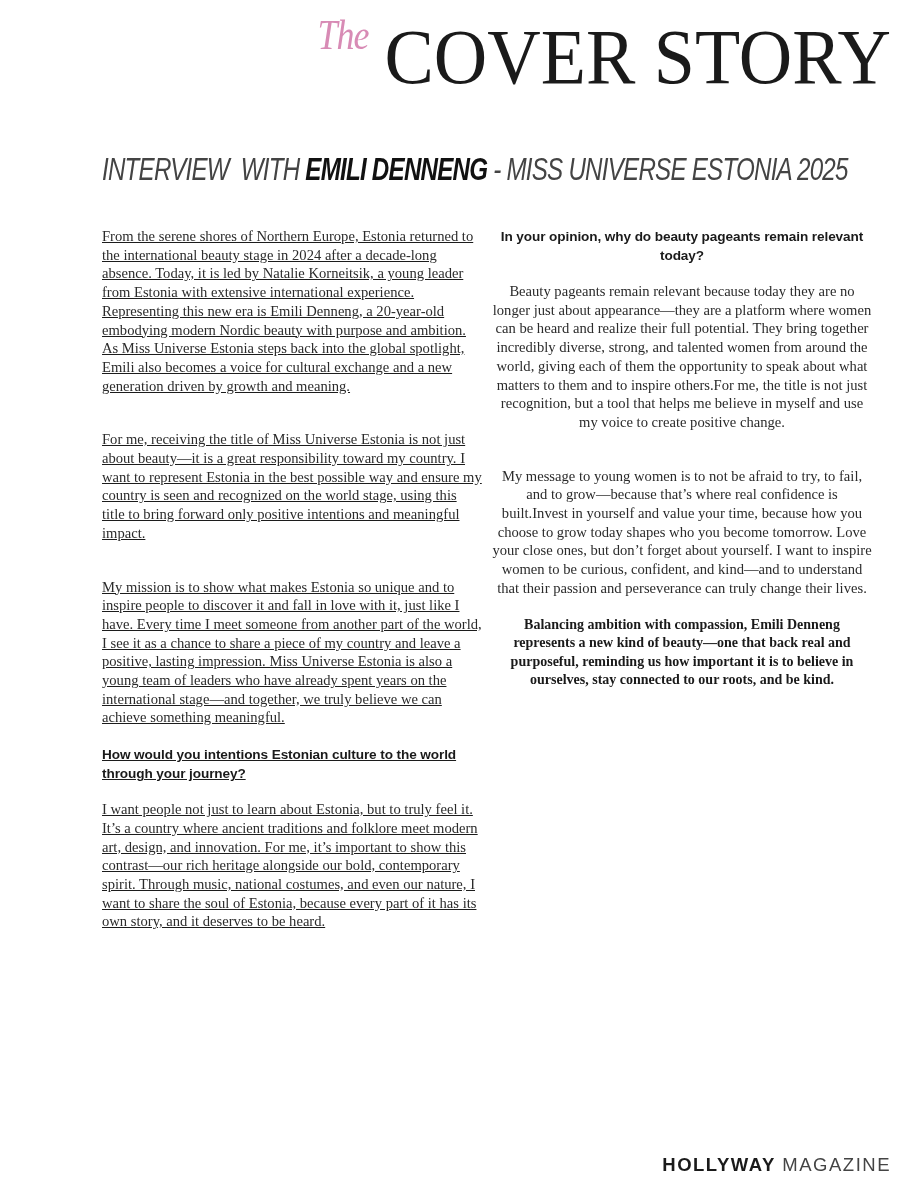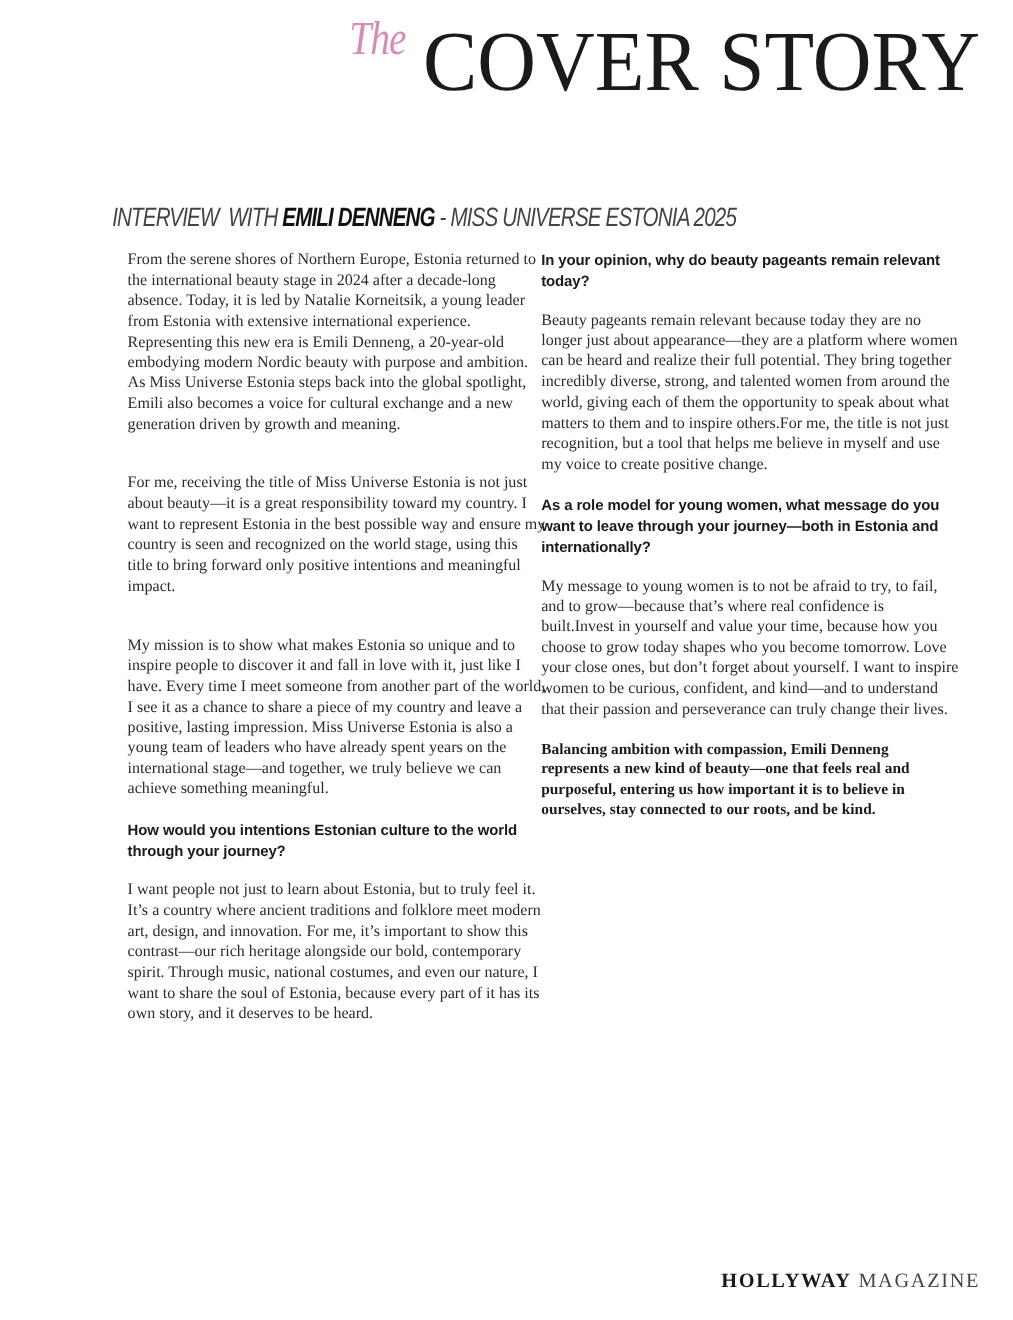--- a/index.html
+++ b/index.html
@@ -1,33 +1,33 @@
 <!DOCTYPE html>
 <html><head>
   <meta charset="utf-8">
   <style>
     html, body { margin: 0; padding: 0; background: #ffffff; }
     body { width: 921px; height: 1200px; position: relative; overflow: hidden; color: #1c1c1c; }
     .masthead { position: absolute; top: 14px; right: 30px; display: flex; align-items: flex-start; }
     .masthead .the { font-family: "Liberation Serif", serif; font-style: italic; color: #d88bb5; font-size: 36px; margin-right: 16px; margin-bottom: 18px; letter-spacing: -1px; transform: scaleY(1.2); display: inline-block; }
     .masthead .cover { font-family: "Liberation Serif", serif; font-size: 74px; line-height: 86px; color: #1a1a1a; letter-spacing: 0px; transform: scaleY(1.05); display: inline-block; }
-    .subhead { position: absolute; top: 148px; left: 102px; width: 760px; font-family: "Liberation Sans", sans-serif; font-size: 24px; line-height: 44px; color: #2a2a2a; white-space: nowrap; margin-top: 28px; }
+    .subhead { position: absolute; top: 148px; left: 102px; width: 760px; font-family: "Liberation Sans", sans-serif; font-size: 31px; line-height: 44px; color: #2a2a2a; white-space: nowrap; }
     .subhead span { display: inline-block; }
     .subhead-inner { display: inline-flex; transform: scaleX(0.78); transform-origin: left center; font-style: italic; }
     .subhead-inner .t { font-weight: 100; color: #444; letter-spacing: -1px; }
     .subhead-inner .b { font-weight: 900; color: #111; letter-spacing: -1px; }
     .col { position: absolute; top: 227px; width: 380px; }
-    .col.left { left: 116px; }
-    .col.right { left: 492px; }
+    .col.left { left: 102px; text-decoration: underline; }
+    .col.right { left: 492px; text-align: center; }
     .body-text { font-family: "Liberation Serif", serif; font-size: 14.6px; line-height: 18.7px; color: #2b2b2b; margin: 0; }
     .question { font-family: "Liberation Sans", sans-serif; font-weight: bold; font-size: 13.6px; line-height: 19px; color: #1a1a1a; margin: 0; letter-spacing: -0.1px; }
     .gap-q { height: 18px; }
     .gap-a { height: 17px; }
     .closing { font-family: "Liberation Serif", serif; font-weight: bold; font-size: 14px; line-height: 18.5px; color: #1a1a1a; margin: 0; }
-    .footer { position: absolute; bottom: 24px; right: 30px; font-family: Liberation Serif, serif; font-size: 18.5px; letter-spacing: 1.5px; color: #1a1a1a; }
+    .footer { position: absolute; bottom: 24px; right: 30px; font-family: Liberation Sans, sans-serif; font-size: 18.5px; letter-spacing: 1.5px; color: #1a1a1a; }
     .footer .brand { font-weight: bold; }
     .footer .mag { font-weight: normal; color: #444; }
   </style>
 </head>
 <body>
 
 <div class="masthead">
   <span class="the">The</span>
   <span class="cover">COVER STORY</span>
 </div>
@@ -52,22 +52,21 @@
   <p class="question">How would you intentions Estonian culture to the world through your journey?</p>
   <div class="gap-a"></div>
   <p class="body-text">I want people not just to learn about Estonia, but to truly feel it. It’s a country where ancient traditions and folklore meet modern art, design, and innovation. For me, it’s important to show this contrast—our rich heritage alongside our bold, contemporary spirit. Through music, national costumes, and even our nature, I want to share the soul of Estonia, because every part of it has its own story, and it deserves to be heard.</p>
 </div>
 
 <div class="col right">
   <p class="question">In your opinion, why do beauty pageants remain relevant today?</p>
   <div class="gap-a"></div>
   <p class="body-text">Beauty pageants remain relevant because today they are no longer just about appearance—they are a platform where women can be heard and realize their full potential. They bring together incredibly diverse, strong, and talented women from around the world, giving each of them the opportunity to speak about what matters to them and to inspire others.For me, the title is not just recognition, but a tool that helps me believe in myself and use my voice to create positive change.</p>
   <div class="gap-q"></div>
-  <p class="question">As a role model for young women, what message do you want to leave through your journey—both in Estonia and internationally?</p>
   <div class="gap-a"></div>
   <p class="body-text">My message to young women is to not be afraid to try, to fail, and to grow—because that’s where real confidence is built.Invest in yourself and value your time, because how you choose to grow today shapes who you become tomorrow. Love your close ones, but don’t forget about yourself. I want to inspire women to be curious, confident, and kind—and to understand that their passion and perseverance can truly change their lives.</p>
   <div class="gap-q"></div>
-  <p class="closing">Balancing ambition with compassion, Emili Denneng represents a new kind of beauty—one that feels real and purposeful, entering us how important it is to believe in ourselves, stay connected to our roots, and be kind.</p>
+  <p class="closing">Balancing ambition with compassion, Emili Denneng represents a new kind of beauty—one that back real and purposeful, reminding us how important it is to believe in ourselves, stay connected to our roots, and be kind.</p>
 </div>
 
 <div class="footer">
   <span class="brand">HOLLYWAY</span><span class="mag" style="white-space:pre;"> MAGAZINE</span>
 </div>
 
 </body></html>

